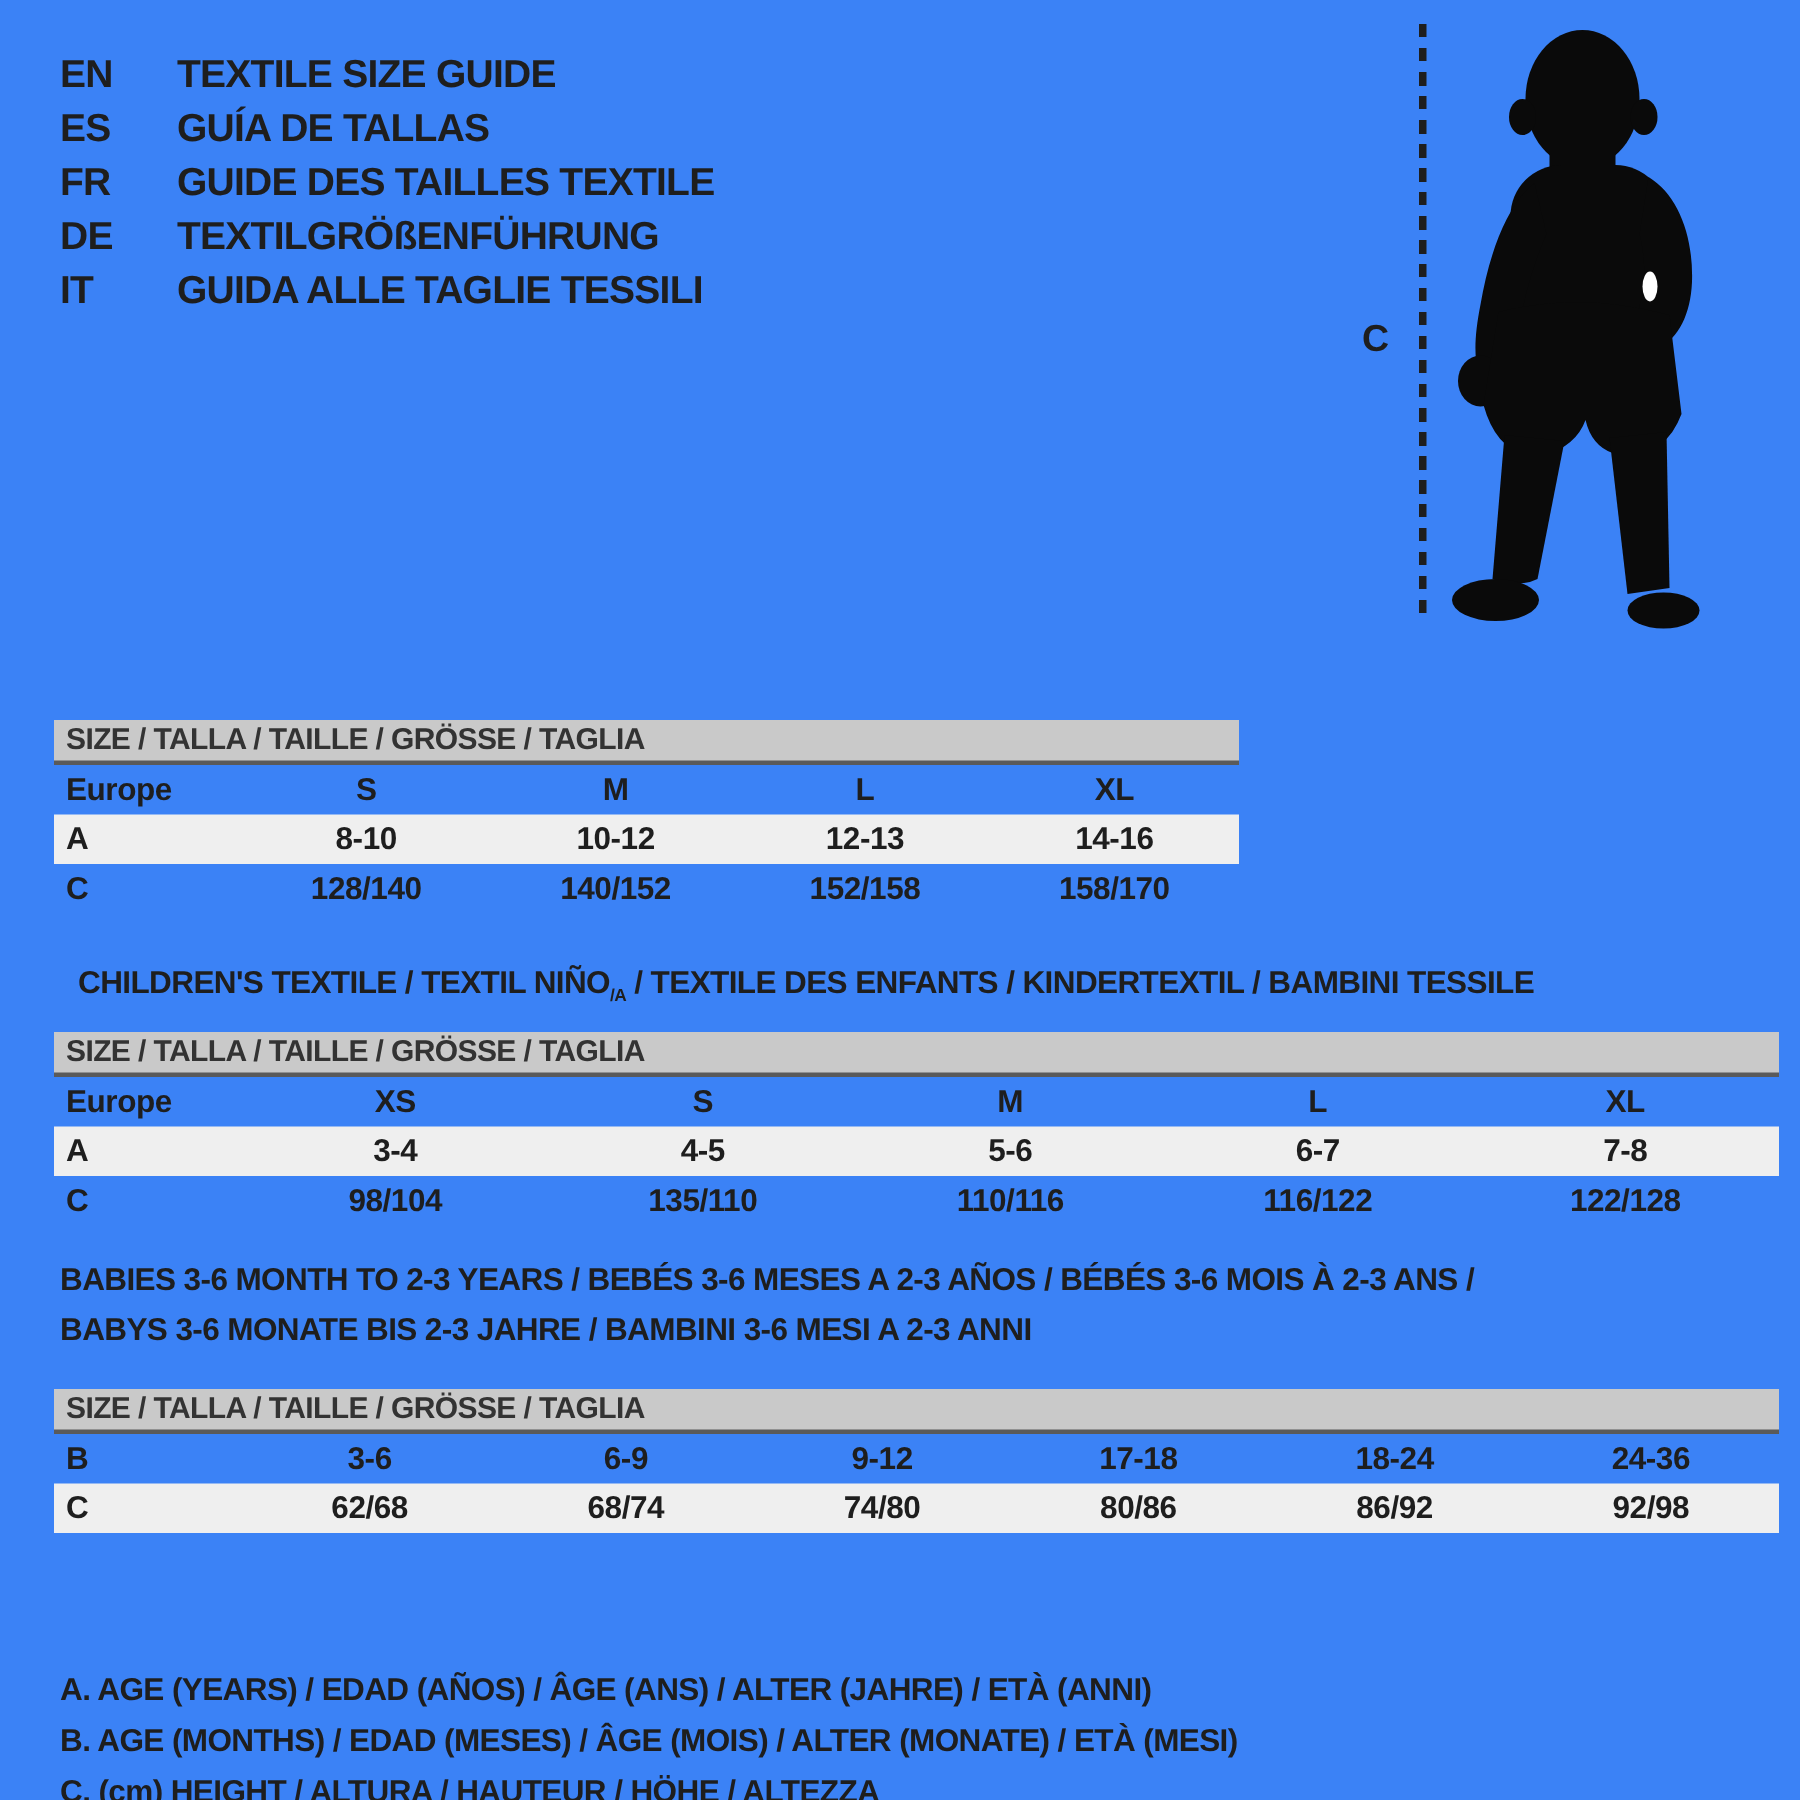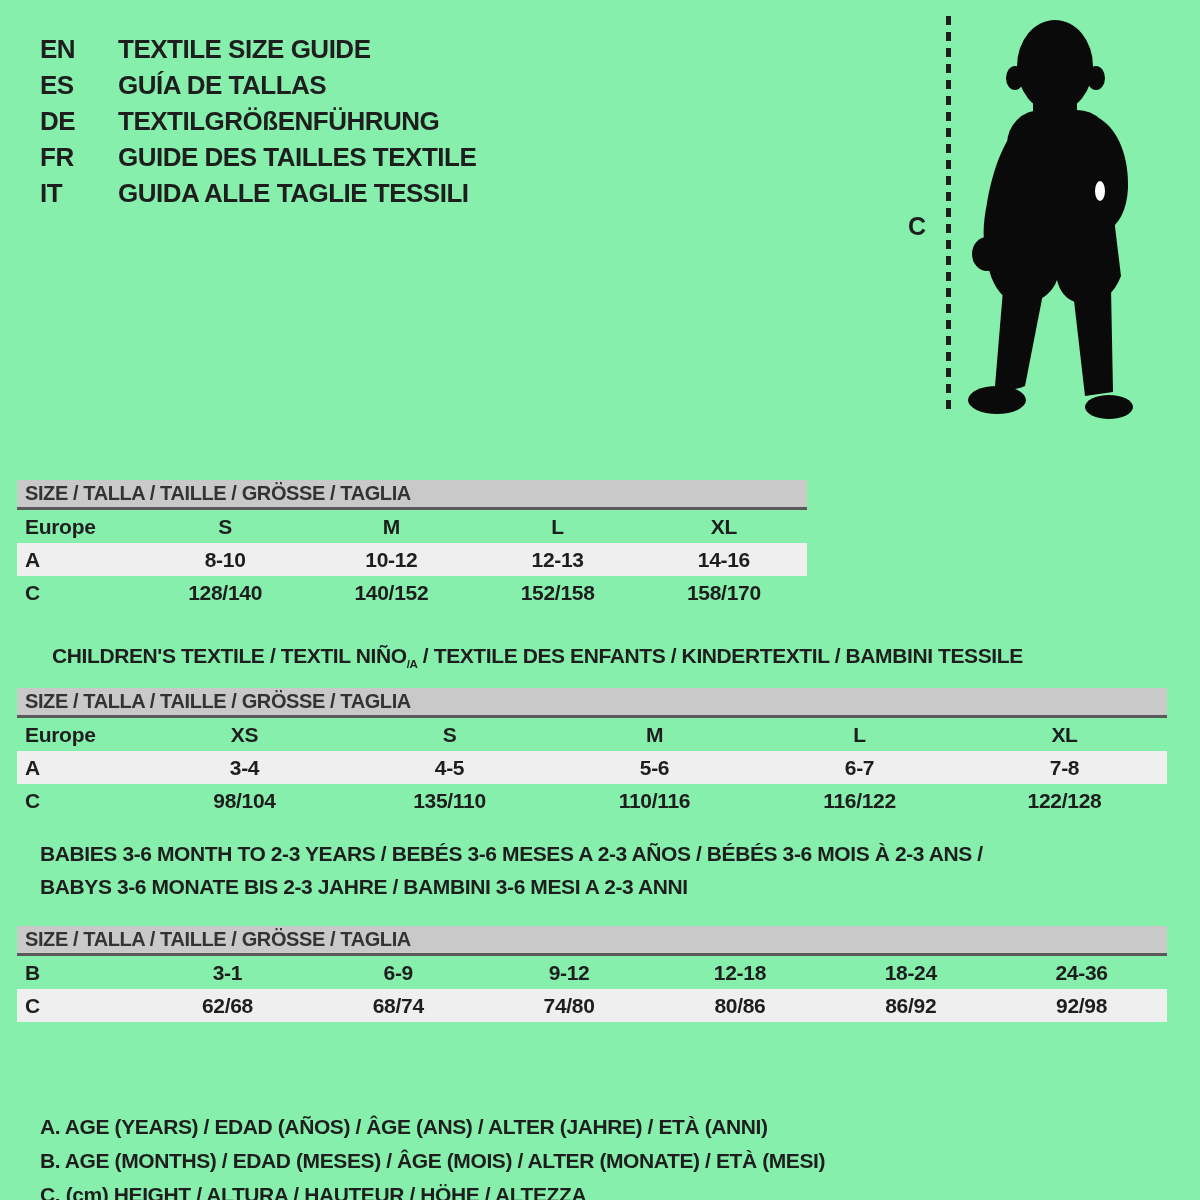--- a/index.html
+++ b/index.html
@@ -1,35 +1,35 @@
 <!DOCTYPE html>
 <html style="--text: #1e1e1e; --header_bar: #c9c9c9; --row_alt: #efefef; --rule: #5a5a5a; --silhouette: #0a0a0a;"><head>
 <meta charset="utf-8">
 <style>
   html,body{margin:0;padding:0;background:#fff;}
   .page{
-    position:relative;width:1200px;height:1200px;background:#86efac;overflow:hidden;
+    position:relative;width:1200px;height:1200px;background:#3b82f6;overflow:hidden;
     font-family:"Liberation Sans",sans-serif;font-weight:700;color:var(--text,#1e1e1e);
     -webkit-font-smoothing:antialiased;
   }
   
   .lang{position:absolute;left:40px;top:31px;font-size:26px;line-height:36px;letter-spacing:-0.5px;}
   .lang-row{display:grid;grid-template-columns:78px auto;}
   
   .dash-line{
     position:absolute;left:946px;top:16px;width:5px;height:400px;
     background:repeating-linear-gradient(to bottom,var(--text,#141414) 0 9px,transparent 9px 16px);
   }
   .c-mark{position:absolute;left:908px;top:212px;font-size:25px;}
   .silhouette{position:absolute;left:963px;top:18px;width:174px;height:402px;}
   
   .sec-title{position:absolute;left:40px;font-size:21px;line-height:24px;letter-spacing:-0.4px;white-space:nowrap;}
   .sub{font-size:0.55em;vertical-align:sub;}
   
-  .table{position:absolute;left:17px;}
+  .table{position:absolute;left:36px;}
   .size-bar{
     height:27px;background:var(--header_bar,#c9c9c9);border-bottom:3px solid var(--rule,#5a5a5a);
     display:flex;align-items:center;padding-left:8px;font-size:20px;letter-spacing:-0.4px;color:#333;
   }
   .trow{display:grid;height:33px;align-items:center;font-size:21px;letter-spacing:-0.3px;}
   .trow.alt{background:var(--row_alt,#efefef);}
   .trow .lbl{padding-left:8px;text-align:left;}
   .trow .cell{text-align:center;}
   
   .legend{position:absolute;left:40px;top:1070px;font-size:21px;line-height:34px;letter-spacing:-0.4px;margin-top:40px;}
@@ -42,26 +42,26 @@
   <div class="lang">
     <div class="lang-row">
       <span>EN</span>
       <span>TEXTILE SIZE GUIDE</span>
     </div>
     <div class="lang-row">
       <span>ES</span>
       <span>GUÍA DE TALLAS</span>
     </div>
     <div class="lang-row">
+      <span>FR</span>
+      <span>GUIDE DES TAILLES TEXTILE</span>
+    </div>
+    <div class="lang-row">
       <span>DE</span>
       <span>TEXTILGRÖßENFÜHRUNG</span>
-    </div>
-    <div class="lang-row">
-      <span>FR</span>
-      <span>GUIDE DES TAILLES TEXTILE</span>
     </div>
     <div class="lang-row">
       <span>IT</span>
       <span>GUIDA ALLE TAGLIE TESSILI</span>
     </div>
   </div>
 
   <div class="dash-line"></div>
   <div class="c-mark">C</div>
   <svg class="silhouette" viewBox="0 0 174 402" aria-hidden="true">
@@ -145,24 +145,24 @@
       <span class="cell">122/128</span>
     </div>
   </div>
 
   <div class="sec-title" style="top:842px;">BABIES 3-6 MONTH TO 2-3 YEARS / BEBÉS 3-6 MESES A 2-3 AÑOS / BÉBÉS 3-6 MOIS À 2-3 ANS /</div>
   <div class="sec-title" style="top:875px;">BABYS 3-6 MONATE BIS 2-3 JAHRE / BAMBINI 3-6 MESI A 2-3 ANNI</div>
   <div class="table" style="top:926px;width:1150px;">
     <div class="size-bar">SIZE / TALLA / TAILLE / GRÖSSE / TAGLIA</div>
     <div class="trow" style="grid-template-columns:125px repeat(6,1fr);">
       <span class="lbl">B</span>
-      <span class="cell">3-1</span>
+      <span class="cell">3-6</span>
       <span class="cell">6-9</span>
       <span class="cell">9-12</span>
-      <span class="cell">12-18</span>
+      <span class="cell">17-18</span>
       <span class="cell">18-24</span>
       <span class="cell">24-36</span>
     </div>
     <div class="trow alt" style="grid-template-columns:125px repeat(6,1fr);">
       <span class="lbl">C</span>
       <span class="cell">62/68</span>
       <span class="cell">68/74</span>
       <span class="cell">74/80</span>
       <span class="cell">80/86</span>
       <span class="cell">86/92</span>

